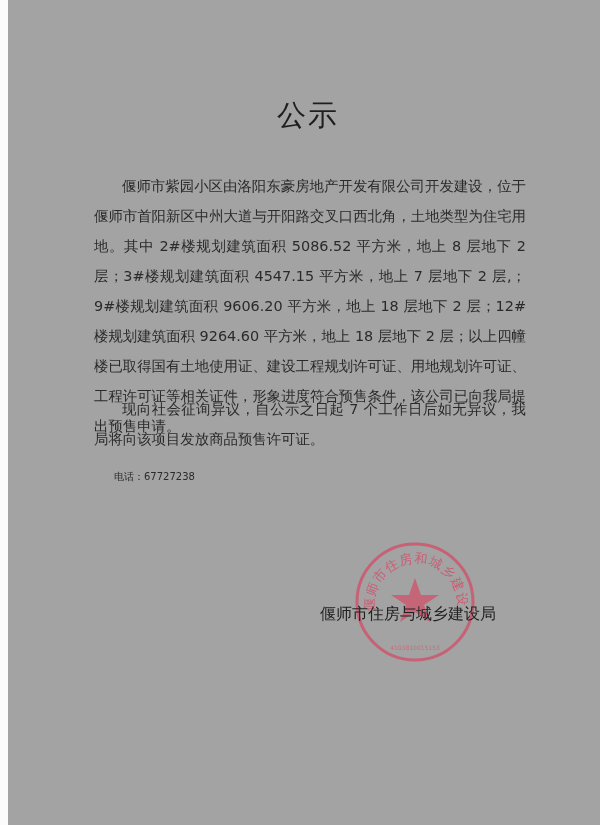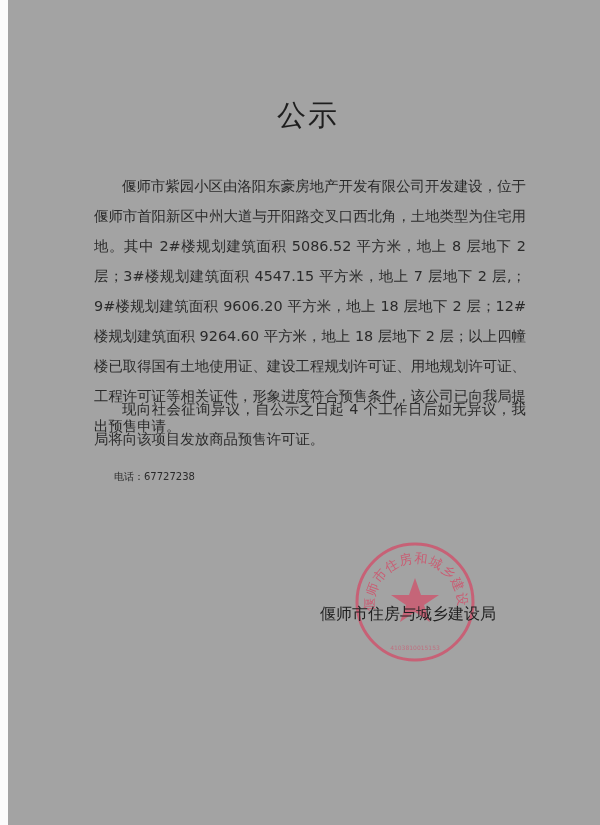--- a/index.html
+++ b/index.html
@@ -17,21 +17,21 @@
     .issuer { position: absolute; top: 604px; left: 312px; font-size: 16px; color: #222; z-index: 2; }
     .date { position: absolute; top: 636px; left: 358px; font-size: 15px; color: #222; z-index: 2; }
   </style>
 </head>
 <body>
 
 <div class="page">
   <div class="title">公示</div>
 
   <div class="body-text p1">偃师市紫园小区由洛阳东豪房地产开发有限公司开发建设，位于偃师市首阳新区中州大道与开阳路交叉口西北角，土地类型为住宅用地。其中 2#楼规划建筑面积 5086.52 平方米，地上 8 层地下 2 层；3#楼规划建筑面积 4547.15 平方米，地上 7 层地下 2 层,；9#楼规划建筑面积 9606.20 平方米，地上 18 层地下 2 层；12#楼规划建筑面积 9264.60 平方米，地上 18 层地下 2 层；以上四幢楼已取得国有土地使用证、建设工程规划许可证、用地规划许可证、工程许可证等相关证件，形象进度符合预售条件，该公司已向我局提出预售申请。</div>
-  <div class="body-text p2">现向社会征询异议，自公示之日起 4 个工作日后如无异议，我局将向该项目发放商品预售许可证。</div>
+  <div class="body-text p2">现向社会征询异议，自公示之日起 7 个工作日后如无异议，我局将向该项目发放商品预售许可证。</div>
 
   <div class="phone">电话：67727238</div>
 
   <svg class="stamp" viewBox="0 0 124 124">
     <defs>
       <path id="arc" d="M 22 74 A 42 42 0 1 1 104 74" fill="none"></path>
     </defs>
     <circle cx="62" cy="62" r="58" fill="none" stroke="#d0506a" stroke-width="3" opacity="0.8"></circle>
     <text font-size="13" fill="#d0506a" opacity="0.85" font-family="DejaVu Sans, sans-serif" letter-spacing="1">
       <textPath href="#arc" startOffset="2%">偃师市住房和城乡建设局</textPath>

